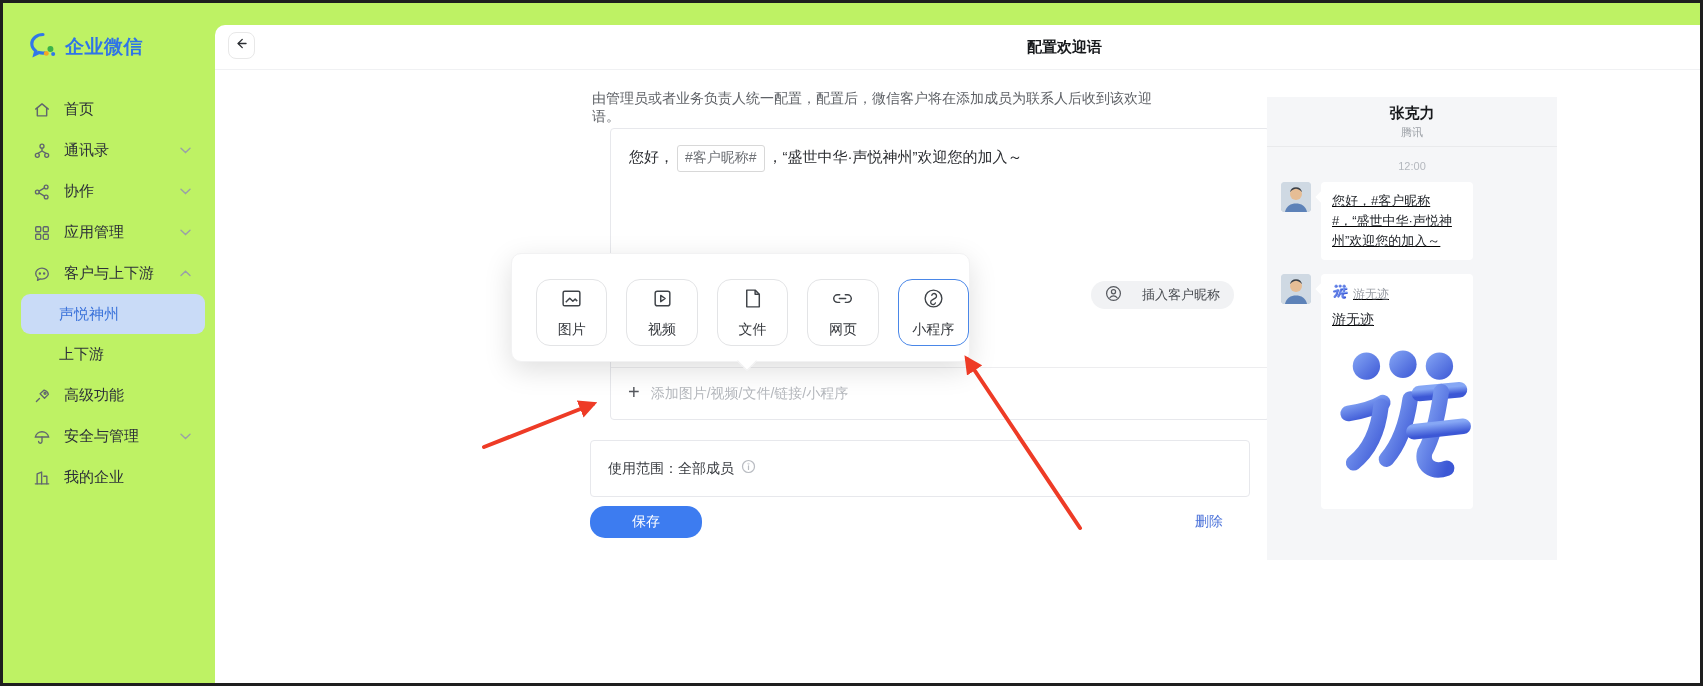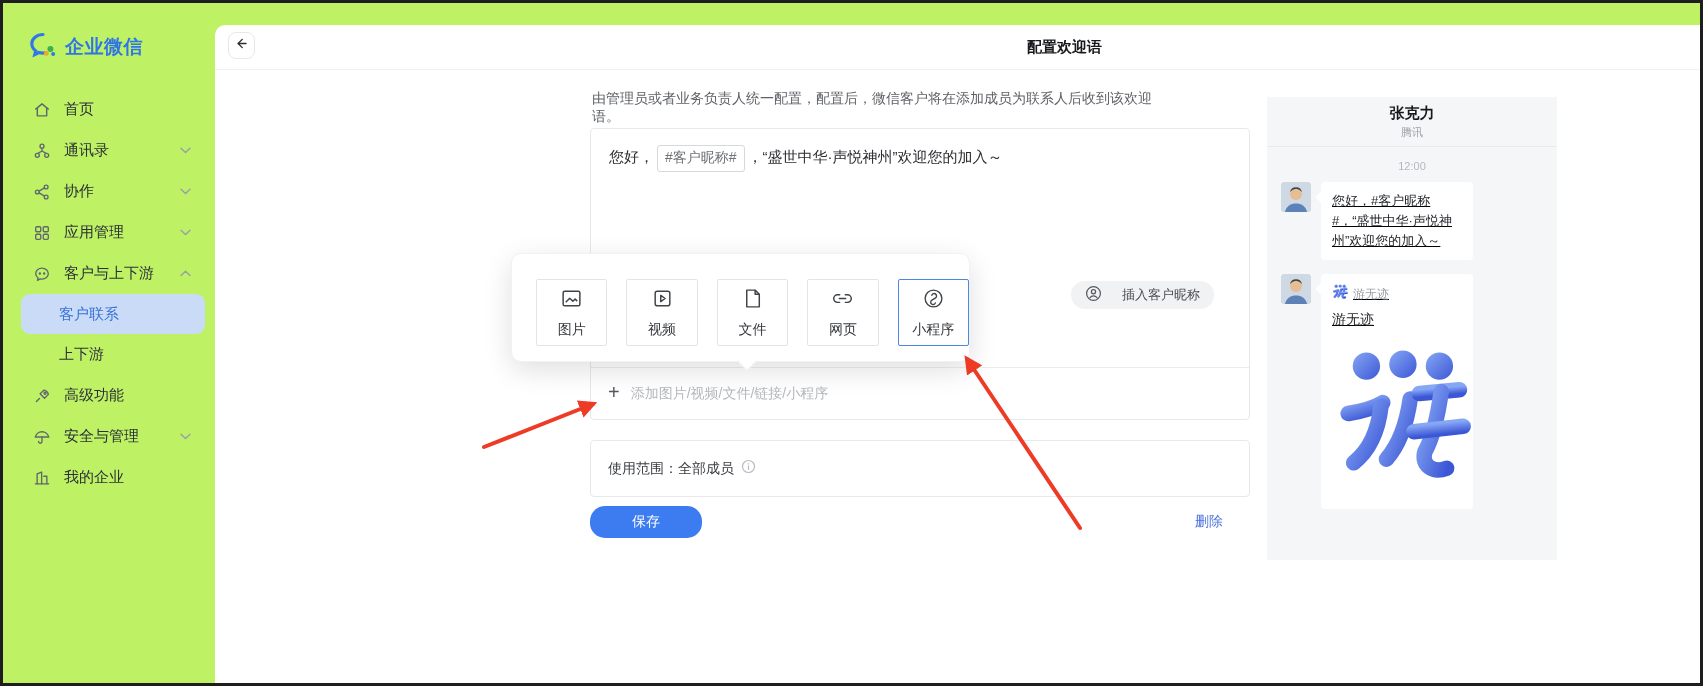--- a/index.html
+++ b/index.html
@@ -21,33 +21,33 @@
   .side-item .chev{margin-left:auto;display:flex;}
   .sub-item{display:flex;align-items:center;height:41px;padding-left:56px;font-size:15px;color:#2c3038;cursor:pointer;}
   .sub-item.active{margin:0 10px 0 18px;height:40px;padding-left:38px;background:#c9dbf7;border-radius:9px;color:#3a72da;}
   
   .main{position:absolute;left:212px;top:22px;right:0;bottom:0;background:#fff;border-top-left-radius:10px;}
   .mheader{position:relative;height:45px;border-bottom:1px solid #f0f1f3;}
   .back-btn{position:absolute;left:13px;top:7px;width:27px;height:27px;border:1px solid #e8e8e8;border-radius:8px;background:#fff;display:flex;align-items:center;justify-content:center;cursor:pointer;}
   .mtitle{position:absolute;left:812px;top:13px;font-size:15px;font-weight:600;color:#17191c;}
   .desc{position:absolute;left:377px;top:65px;width:560px;font-size:14px;color:#5f6267;}
   
-  .editor{position:absolute;left:375px;top:103px;width:660px;height:292px;border:1px solid #e7e8ec;border-radius:4px;}
+  .editor{position:absolute;left:395px;top:103px;width:660px;height:292px;border:1px solid #e7e8ec;border-radius:4px;}
   .editor-text{padding:15px 18px;font-size:15px;color:#2b2d31;line-height:1.7;}
   .nick-tag{display:inline-block;border:1px solid #d8d8d8;border-radius:3px;padding:0px 7px 1px;color:#6f7277;background:#fff;margin:0 3px;font-size:14px;}
   .insert-pill{position:absolute;right:35px;top:152px;height:28px;border-radius:14px;background:#f1f2f4;display:flex;align-items:center;gap:20px;padding:0 14px;font-size:13px;color:#4a4d52;cursor:pointer;}
   .add-row{position:absolute;left:0;right:0;top:238px;bottom:0;border-top:1px solid #ededef;display:flex;align-items:center;padding-left:17px;cursor:pointer;}
   .add-plus{font-size:20px;color:#55585e;font-weight:400;margin-right:11px;margin-top:-2px;}
   .add-label{font-size:14px;color:#b5b8bd;}
   
   .popup{position:absolute;left:296px;top:228px;width:459px;height:109px;background:#fff;border:1px solid #f2f2f3;border-radius:10px;
     box-shadow:0 8px 28px rgba(0,0,0,.13);display:flex;gap:19px;padding:25px 0 0 24px;z-index:5;}
   .popup-caret{position:absolute;left:228px;bottom:-7px;width:14px;height:14px;background:#fff;transform:rotate(45deg);
     border-right:1px solid #f0f0f1;border-bottom:1px solid #f0f0f1;}
-  .att-btn{width:73px;height:67px;border:1px solid #e3e4e6;border-radius:2px;display:flex;flex-direction:column;align-items:center;justify-content:center;gap:7px;cursor:pointer;background:#fff;}
+  .att-btn{width:73px;height:67px;border:1px solid #e3e4e6;border-radius:14px;display:flex;flex-direction:column;align-items:center;justify-content:center;gap:7px;cursor:pointer;background:#fff;}
   .att-btn .albl{font-size:14px;color:#35383d;}
   .att-btn.active{border:1px solid #4a87e8;}
   
   .scope-box{position:absolute;left:375px;top:415px;width:660px;height:57px;border:1px solid #e7e8ec;border-radius:4px;display:flex;align-items:center;padding-left:17px;gap:7px;cursor:pointer;}
   .scope-text{font-size:14px;color:#3a3d42;}
   .save-btn{position:absolute;left:375px;top:481px;width:112px;height:32px;background:#3d7cf0;border:none;border-radius:15px;color:#fff;font-size:14px;cursor:pointer;font-family:inherit;}
   .delete-link{position:absolute;left:980px;top:488px;font-size:14px;color:#4b72d9;cursor:pointer;}
   
   .preview{position:absolute;left:1052px;top:72px;width:290px;height:463px;background:#f5f6f8;}
   .pv-head{height:50px;border-bottom:1px solid #e9eaec;text-align:center;padding-top:7px;}
@@ -170,21 +170,21 @@
         </span>
         <span class="lbl">客户与上下游</span>
         <span class="chev">
             <svg width="11" height="7" viewBox="0 0 11 7" fill="none" stroke="#9aa0a8" stroke-width="1.4" stroke-linecap="round">
               <path d="M1 5.6 L5.5 1.3 L10 5.6"></path>
             </svg>
           </span>
       </div>
 
       <div class="sub-item active">
-        <span>客户联系</span>
+        <span>声悦神州</span>
       </div>
       <div class="sub-item">
         <span>上下游</span>
       </div>
 
       <div class="side-item">
         <span class="ic">
           <svg width="18" height="18" viewBox="0 0 20 20" fill="none" stroke="#60666e" stroke-width="1.5" stroke-linecap="round" stroke-linejoin="round">
               <path d="M12.4 3.4 c2.4.6 4.2 2.4 4.7 4.8 l-4.3 4.3 -4.9-4.9 z"></path>
               <path d="M7.2 12.8 L3.8 16.2"></path>

